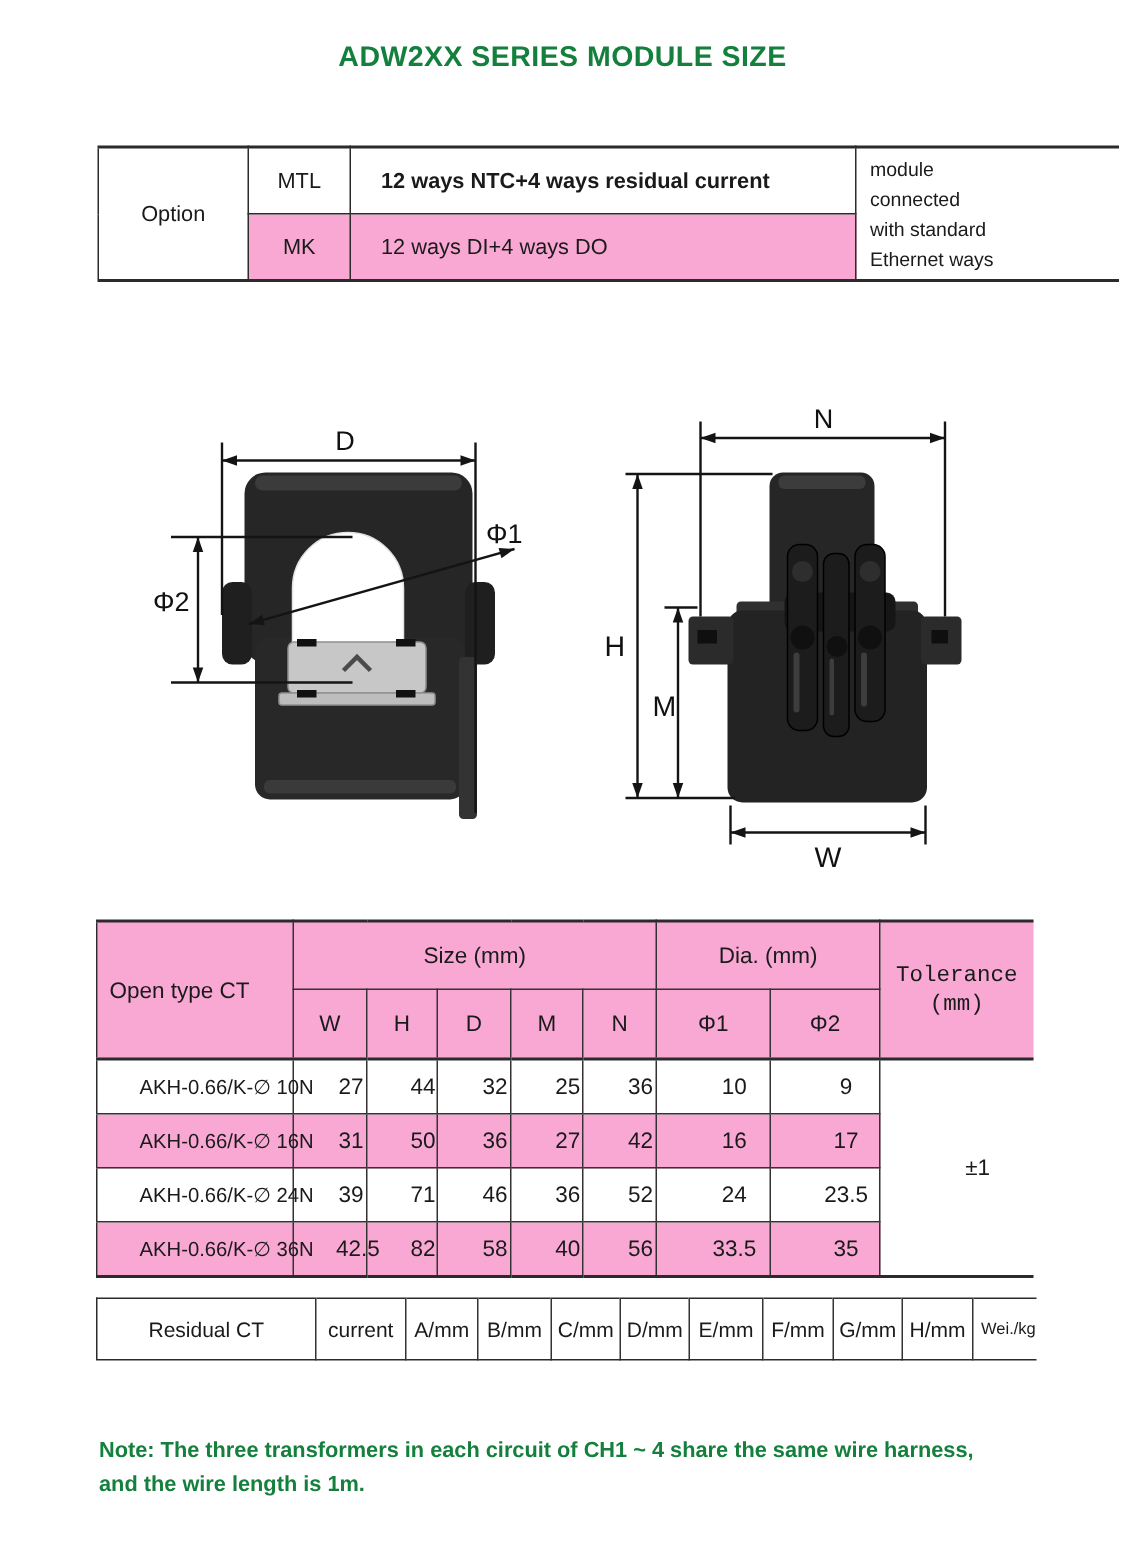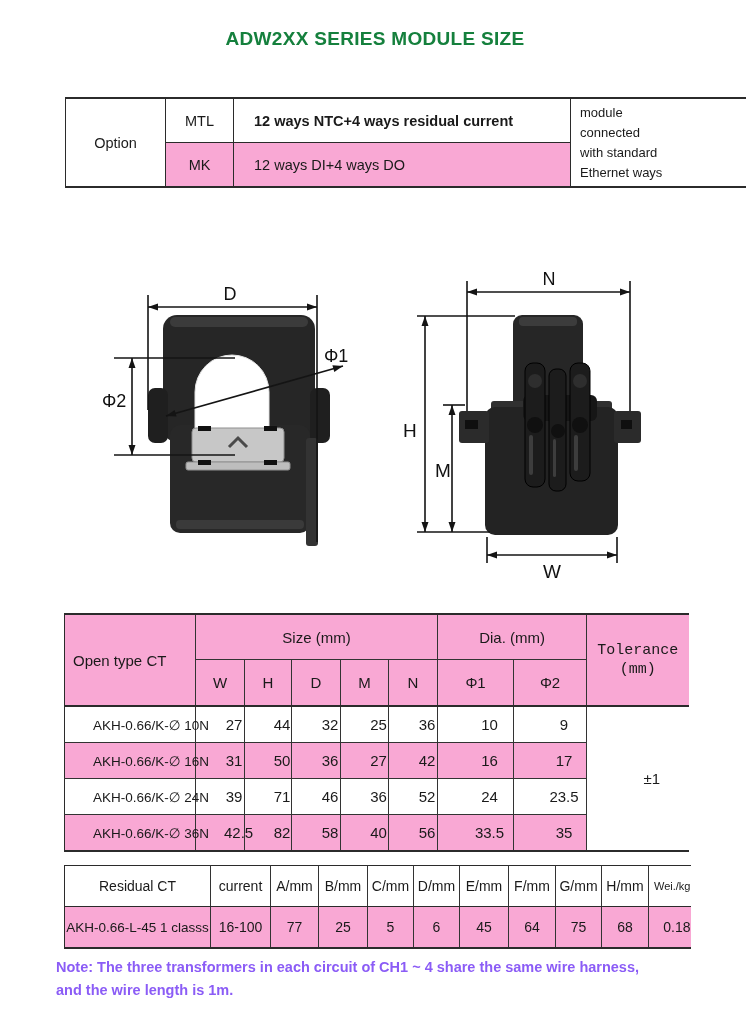--- a/index.html
+++ b/index.html
@@ -53,22 +53,22 @@
          border-top:1.5px solid #2b2b2b; border-left:1px solid #2b2b2b;
          font-size:14px; }
   .res td { border-right:1px solid #333; height:40px; }
   .res td.noright { border-right:none;text-align:right; }
   .res .hrow td { border-bottom:1.5px solid #2b2b2b;margin-left:36px; }
   .res .drow td { border-bottom:2px solid #2b2b2b; }
   .res .model { font-size:13.5px; white-space:nowrap; }
   .res .wei { font-size:11px; }
 
   
-  .note { position:absolute; left:56px; top:956px; width:640px;
-          font-size:14.5px; font-weight:600; line-height:23px; color:#8b5cf6; }
+  .note { position:absolute; left:66px; top:956px; width:640px;
+          font-size:14.5px; font-weight:600; line-height:23px; color:#15803d; }
 </style>
 </head>
 <body>
 
 <div class="page">
 
   <div class="title">ADW2XX SERIES MODULE SIZE</div>
 
   <table class="opt">
     <colgroup>
@@ -302,33 +302,20 @@
       <td>A/mm</td>
       <td>B/mm</td>
       <td>C/mm</td>
       <td>D/mm</td>
       <td>E/mm</td>
       <td>F/mm</td>
       <td>G/mm</td>
       <td>H/mm</td>
       <td class="wei noright">Wei./kg</td>
     </tr>
-    <tr class="drow">
-      <td class="model green">AKH-0.66-L-45 1 classs</td>
-      <td class="green">16-100</td>
-      <td class="green">77</td>
-      <td class="green">25</td>
-      <td class="green">5</td>
-      <td class="green">6</td>
-      <td class="green">45</td>
-      <td class="green">64</td>
-      <td class="green">75</td>
-      <td class="green">68</td>
-      <td class="green noright">0.18</td>
-    </tr>
   </tbody>
     </table>
 
   <div class="note">
     <div>Note: The three transformers in each circuit of CH1 ~ 4 share the same wire harness,</div>
     <div>and the wire length is 1m.</div>
   </div>
 
 </div>
 

